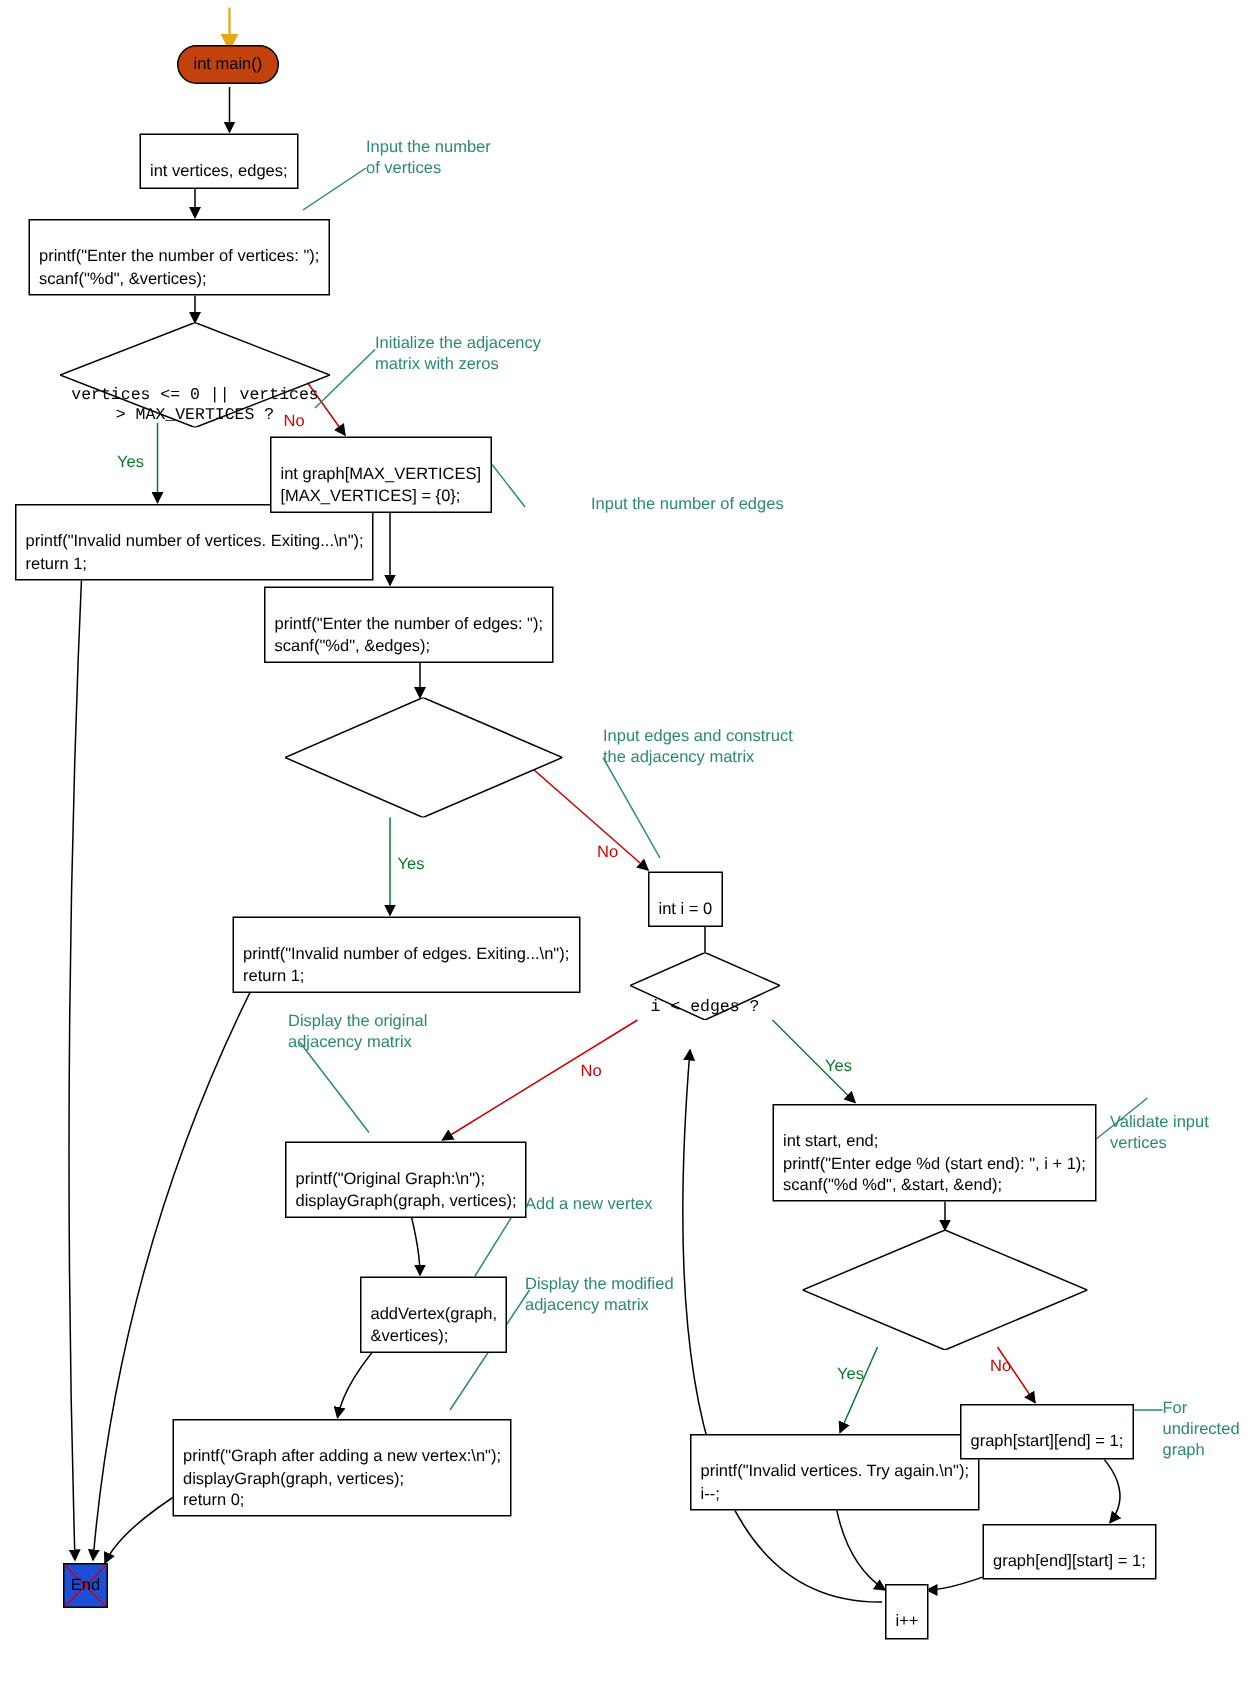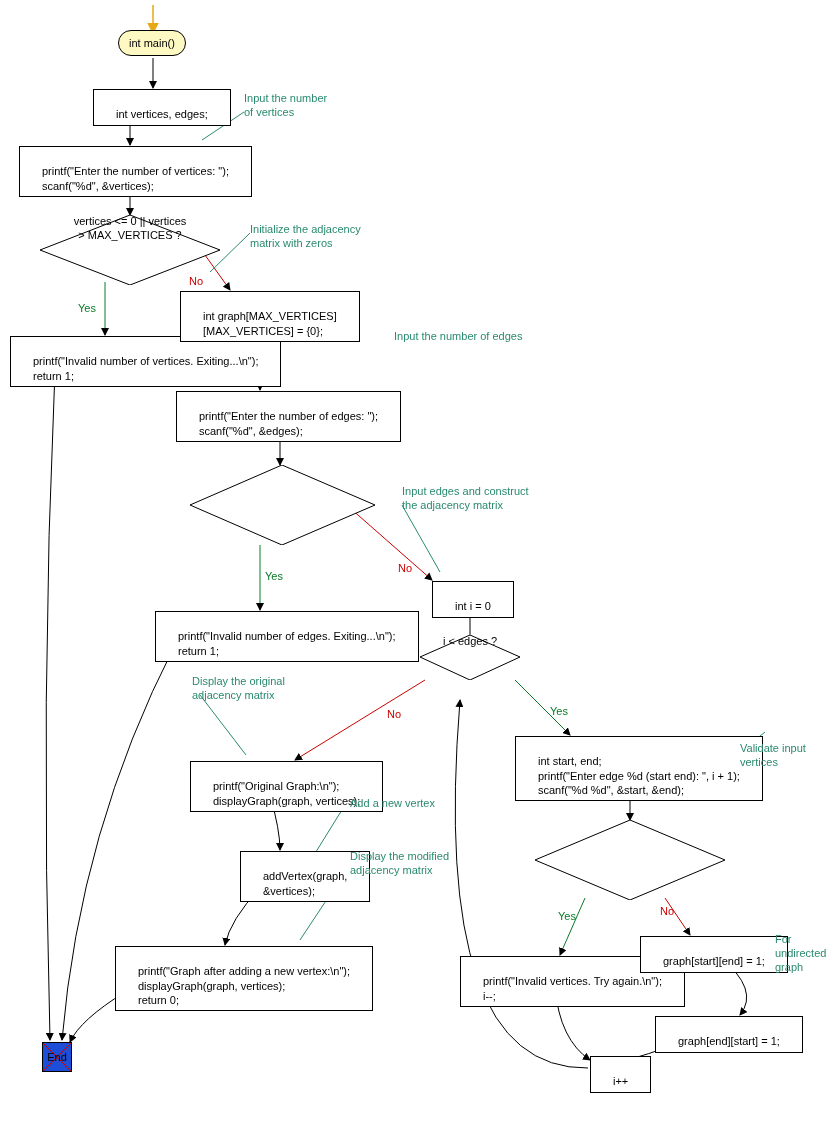--- a/index.html
+++ b/index.html
@@ -9,31 +9,31 @@
     font-size: 11px;
     background: #fff;
     width: 833px;
     height: 1129px;
     position: relative;
   }
   .node {
     position: absolute;
     border: 1px solid #000;
     background: #fff;
-    padding: 3px 22px;
+    padding: 3px 6px;
     line-height: 1.3;
     white-space: pre-line;
     text-align: left;
   }
   .terminal {
     position: absolute;
     border: 1px solid #000;
     border-radius: 50%;
     padding: 6px 10px;
-    background: #fef9c3;
+    background: #c2410c;
   }
   .end-node {
     position: absolute;
     width: 28px;
     height: 28px;
     border: 1px solid #000;
     background: #1d4ed8;
     display: flex;
     align-items: center;
     justify-content: center;
@@ -44,23 +44,24 @@
     left:0; right:0; top:0; bottom:0;
     background:
       linear-gradient(to top left, transparent 48%, #c00 49%, #c00 50%, transparent 51%),
       linear-gradient(to top right, transparent 48%, #c00 49%, #c00 50%, transparent 51%);
   }
   .decision {
     position: absolute;
     text-align: center;
     line-height: 1.25;
     display: flex;
-    align-items: flex-start;
+    align-items: flex-end;
     justify-content: center;
     white-space: pre-line;
+    font-family: Liberation Mono, monospace;
   }
   .decision svg {
     position: absolute;
     top:0; left:0;
     width:100%; height:100%;
   }
   .decision .dtext {
     position: relative;
     z-index: 2;
     padding: 0 4px;

